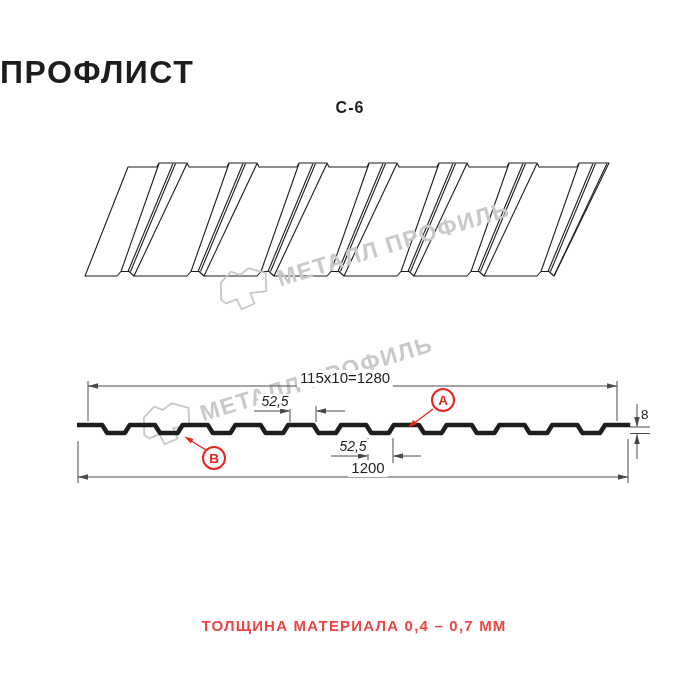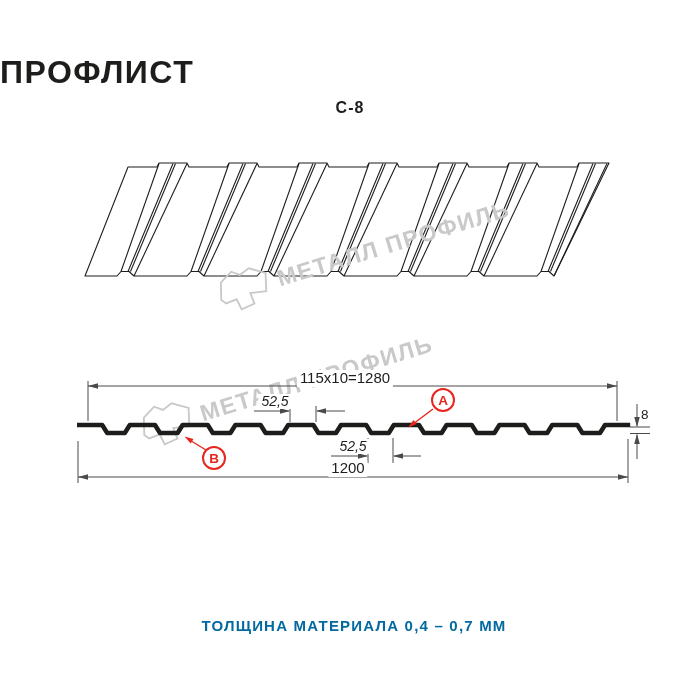--- a/index.html
+++ b/index.html
@@ -4,21 +4,21 @@
 <style>
   html,body{margin:0;padding:0;}
   body{width:700px;height:700px;background:#ffffff;overflow:hidden;
        font-family:"Liberation Sans","DejaVu Sans",sans-serif;position:relative;}
   .abs{position:absolute;}
   .title{left:0;right:0;top:54px;font-weight:bold;
          font-size:32px;letter-spacing:1.5px;color:var(--ink);}
   .subtitle{left:0;right:0;top:99px;text-align:center;font-weight:bold;
             font-size:16px;letter-spacing:1px;color:var(--ink);}
   .footer{left:0;right:0;top:617px;text-align:center;font-weight:bold;
-          font-size:15px;letter-spacing:1.2px;color:#0369a1;padding-left:8px;}
+          font-size:15px;letter-spacing:1.2px;color:#ef4444;padding-left:8px;}
   svg.layer{position:absolute;overflow:visible;}
   #svg3d{left:60px;top:148px;z-index:2;}
   #svgx{left:40px;top:355px;z-index:2;}
   .wm{display:flex;align-items:center;gap:8px;transform:rotate(-17deg);
       transform-origin:0 0;white-space:nowrap;pointer-events:none;}
   .wm .wm-text{font-weight:bold;font-size:23px;letter-spacing:1.5px;color:var(--wm);}
   .wm1{left:212px;top:276px;z-index:3;}
   .wm2{left:135px;top:411px;z-index:1;}
   .dim{z-index:4;font-size:15px;color:var(--ink);background:#fff;
        padding:0 3px;transform:translateX(-50%);line-height:1.1;}
@@ -26,21 +26,21 @@
   .dim.h8{transform:none;font-size:13.5px;padding:0 1px;}
   .marker{z-index:4;width:24px;height:24px;border:2.2px solid var(--accent);
           border-radius:50%;box-sizing:border-box;background:#fff;
           display:flex;align-items:center;justify-content:center;
           font-size:13.5px;font-weight:bold;color:var(--accent);}
 </style>
 </head>
 <body style="--ink: #1d1d1b; --accent: #e8251f; --wm: #c9c9c9;">
 
 <div class="abs title">ПРОФЛИСТ</div>
-<div class="abs subtitle">С-8</div>
+<div class="abs subtitle">С-6</div>
 
 <svg id="svg3d" class="layer" width="580" height="172" viewBox="60 148 580 172">
     <path d="M85,276 L117,276 L121,271.5 L129,271.5 L134,276 L187,276 L191,271.5 L199,271.5 L204,276 L257,276 L261,271.5 L269,271.5 L274,276 L327,276 L331,271.5 L339,271.5 L344,276 L397,276 L401,271.5 L409,271.5 L414,276 L467,276 L471,271.5 L479,271.5 L484,276 L537,276 L541,271.5 L549,271.5 L554,276 L554,276 L609,163 L579,163 L577,167 L539,167 L537,163 L509,163 L507,167 L469,167 L467,163 L439,163 L437,167 L399,167 L397,163 L369,163 L367,167 L329,167 L327,163 L299,163 L297,167 L259,167 L257,163 L229,163 L227,167 L189,167 L187,163 L159,163 L157,167 L128,167 Z" fill="#ffffff" stroke="#1d1d1b" stroke-width="1.1" stroke-linejoin="round"></path>
     <line x1="121" y1="271.5" x2="159" y2="163.5" stroke="#1d1d1b" stroke-width="1.1"></line>
     <line x1="128" y1="271.5" x2="173" y2="163.5" stroke="#1d1d1b" stroke-width="1.1"></line>
     <line x1="130.5" y1="271.5" x2="175.5" y2="163.5" stroke="#1d1d1b" stroke-width="1.1"></line>
     <line x1="134" y1="276" x2="187" y2="163.5" stroke="#1d1d1b" stroke-width="1.1"></line>
     <line x1="191" y1="271.5" x2="229" y2="163.5" stroke="#1d1d1b" stroke-width="1.1"></line>
     <line x1="198" y1="271.5" x2="243" y2="163.5" stroke="#1d1d1b" stroke-width="1.1"></line>
     <line x1="200.5" y1="271.5" x2="245.5" y2="163.5" stroke="#1d1d1b" stroke-width="1.1"></line>
@@ -113,19 +113,19 @@
     <path d="M77,425 L102.2,425 L107.2,433 L124.80000000000001,433 L129.8,425 L155,425 L160,433 L177.6,433 L182.6,425 L207.79999999999998,425 L212.79999999999998,433 L230.39999999999998,433 L235.39999999999998,425 L260.59999999999997,425 L265.59999999999997,433 L283.2,433 L288.2,425 L313.4,425 L318.4,433 L336,433 L341,425 L366.2,425 L371.2,433 L388.8,433 L393.8,425 L419,425 L424,433 L441.6,433 L446.6,425 L471.8,425 L476.8,433 L494.40000000000003,433 L499.40000000000003,425 L524.6,425 L529.6,433 L547.2,433 L552.2,425 L577.4000000000001,425 L582.4000000000001,433 L600.0000000000001,433 L605.0000000000001,425 L630.2000000000002,425" fill="none" stroke="#1d1d1b" stroke-width="4.5" stroke-linejoin="round"></path>
     <line x1="433" y1="409" x2="411" y2="425.5" stroke="#e8251f" stroke-width="1.4"></line>
     <polygon points="408,427.5 416.6928166183072,424.00787468144654 413.4913769466138,419.91021876269156" fill="#e8251f"></polygon>
     <line x1="206" y1="450" x2="188" y2="439" stroke="#e8251f" stroke-width="1.4"></line>
     <polygon points="184.5,436.5 190.7546427784015,443.4741984281055 193.51022295241415,439.06434832809214" fill="#e8251f"></polygon>
   </svg>
 
 <div class="abs dim" style="left:345px;top:370px;">115x10=1280</div>
 <div class="abs dim small" style="left:275px;top:394px;">52,5</div>
 <div class="abs dim small" style="left:353px;top:439px;">52,5</div>
-<div class="abs dim" style="left:348px;top:460px;text-align:right;">1200</div>
+<div class="abs dim" style="left:368px;top:460px;text-align:right;">1200</div>
 <div class="abs dim h8" style="left:640px;top:408px;">8</div>
 
 <div class="abs marker" style="left:431px;top:388px;">А</div>
 <div class="abs marker" style="left:202px;top:446px;">В</div>
 
 <div class="abs footer">ТОЛЩИНА МАТЕРИАЛА 0,4 – 0,7 ММ</div>
 
 </body></html>

